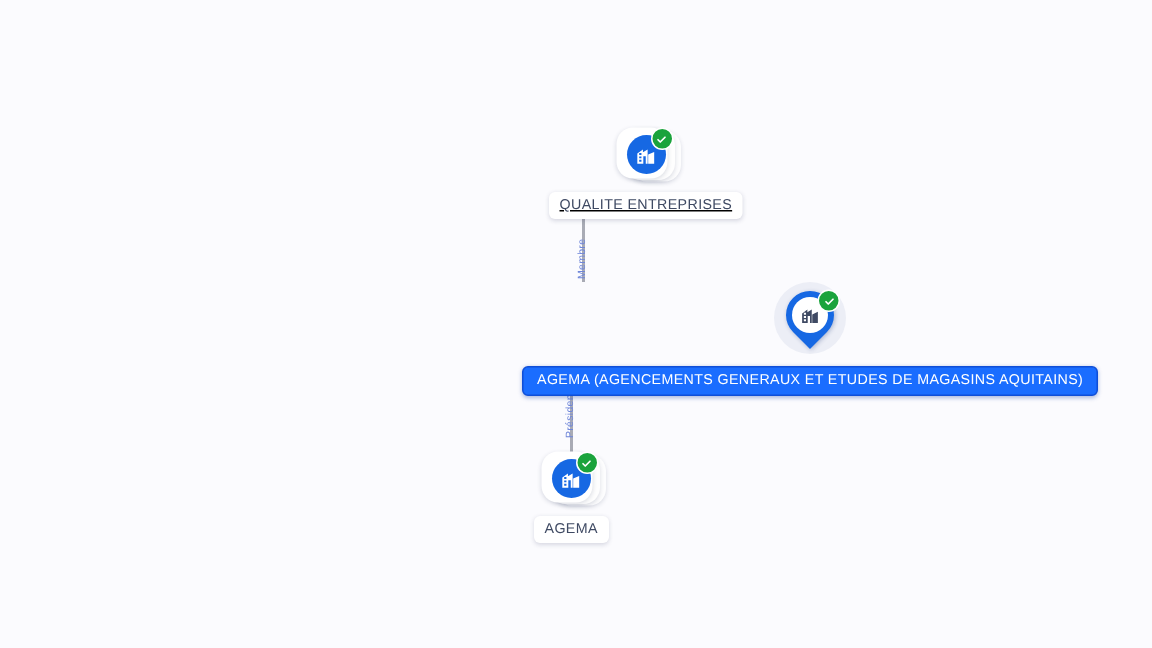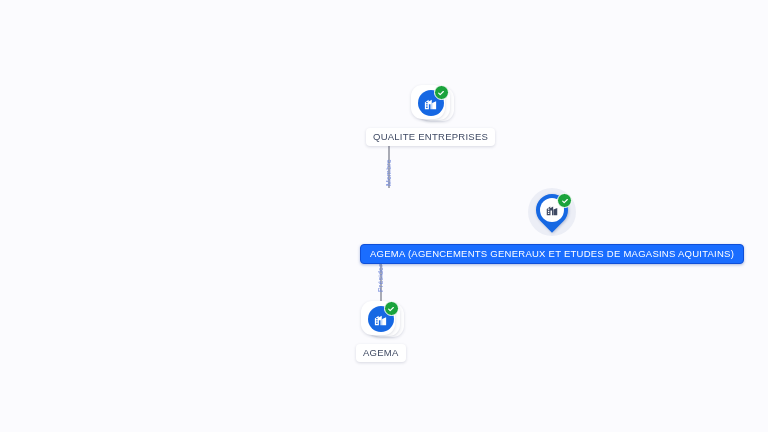--- a/index.html
+++ b/index.html
@@ -160,22 +160,22 @@
   .node-label.selected {
     background: #1a6dff;
     color: #ffffff;
     border: 1px solid #0f4fd8;
     box-shadow: 0 1px 3px rgba(20,60,160,.35);
     font-size: 9.5px;
     padding: 3px 9px 4px 9px;
   }
 
   
-  #node-qualite   { left: 366px; top: 84px; }
-  #node-agema     { left: 360px; top: 186px; }
+  #node-qualite   { left: 366px; top: 84px; text-decoration: underline; }
+  #node-agema     { left: 348px; top: 186px; }
   #node-seven     { left: 356px; top: 300px; }
 </style>
 </head>
 <body>
 
 <div id="graph-canvas">
 
   <div class="edge-line" style="top:146px; height:42px;"></div>
   <div class="edge-arrow" style="left:385px; top:140px;"></div>
   <div class="edge-label" style="left:385px; top:186px;">Membre</div>

